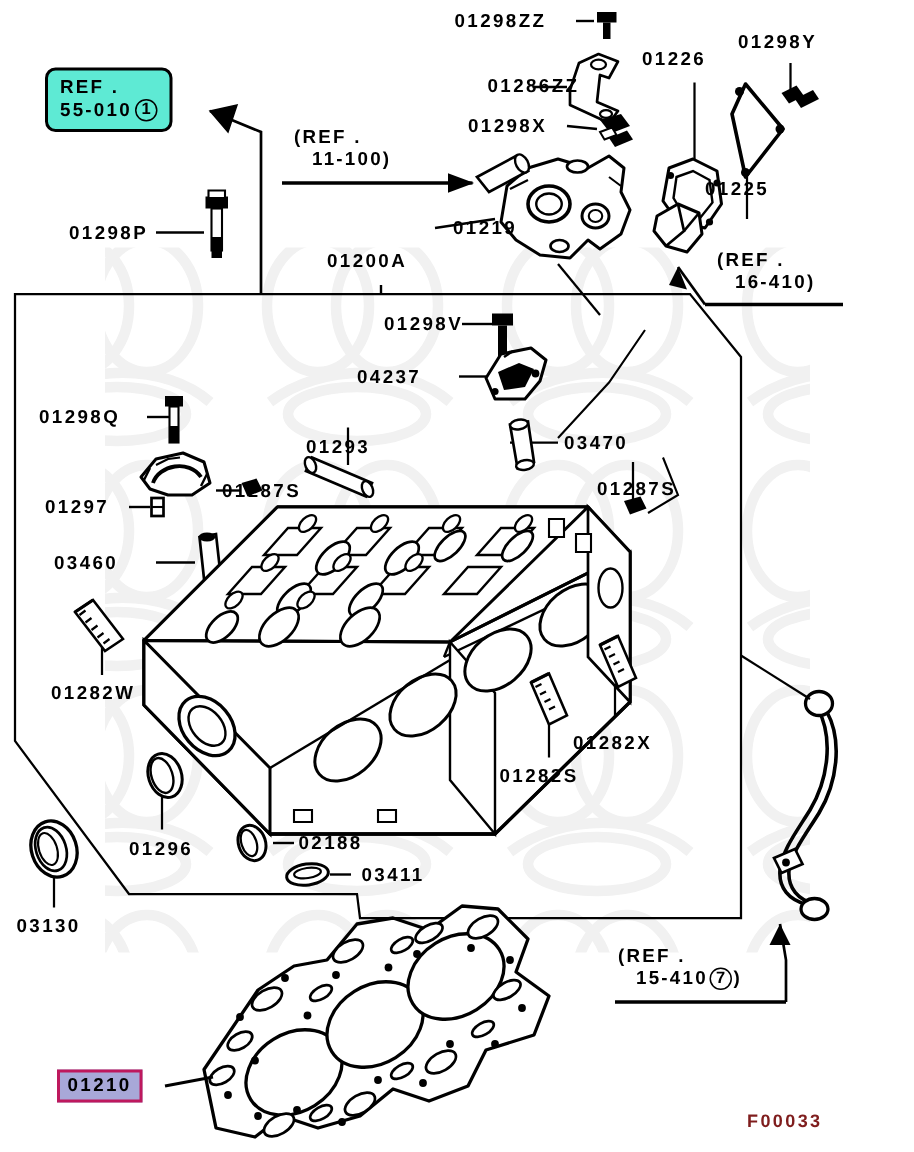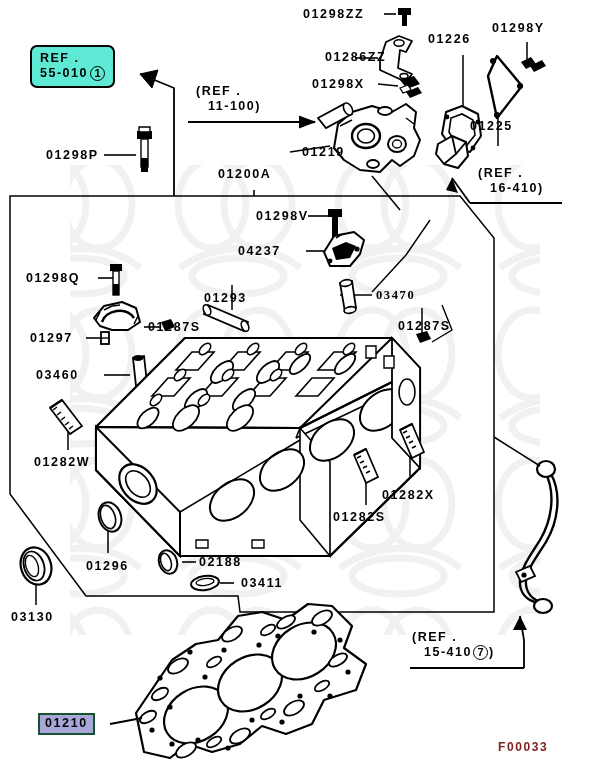--- a/index.html
+++ b/index.html
@@ -30,21 +30,21 @@
 
   
   .hl{
     position:absolute;
     font-family:"Liberation Sans", sans-serif;
     font-size:12.5px;
     font-weight:bold;
     letter-spacing:1.6px;
     color:#000;
     background:#a8a8d8;
-    border:2px solid #14532d;
+    border:2px solid #be185d;
     padding:2px 5px 3px 5px;
     line-height:1;
     white-space:nowrap;
   }
 
   
   .refbox{
     position:absolute;
     border:2.2px solid #000;
     border-radius:7px;
@@ -511,21 +511,21 @@
   <div class="lbl" style="left:312px;top:78px;">01298X</div>
   <div class="lbl" style="left:302px;top:146px;">01219</div>
 
   <div class="lbl" style="left:428px;top:33px;">01226</div>
   <div class="lbl" style="left:492px;top:22px;">01298Y</div>
   <div class="lbl" style="left:470px;top:120px;">01225</div>
 
   <div class="lbl" style="left:256px;top:210px;">01298V</div>
   <div class="lbl" style="left:238px;top:245px;">04237</div>
   <div class="lbl" style="left:204px;top:268px;margin-top:24px;">01293</div>
-  <div class="lbl" style="left:376px;top:289px;font-family:Liberation Serif, serif;">03470</div>
+  <div class="lbl" style="left:376px;top:289px;">03470</div>
 
   <div class="lbl" style="left:26px;top:272px;">01298Q</div>
   <div class="lbl" style="left:30px;top:332px;">01297</div>
   <div class="lbl" style="left:148px;top:321px;">01287S</div>
   <div class="lbl" style="left:398px;top:320px;">01287S</div>
   <div class="lbl" style="left:36px;top:369px;">03460</div>
 
   <div class="lbl" style="left:34px;top:456px;">01282W</div>
   <div class="lbl" style="left:382px;top:489px;">01282X</div>
   <div class="lbl" style="left:333px;top:511px;">01282S</div>

